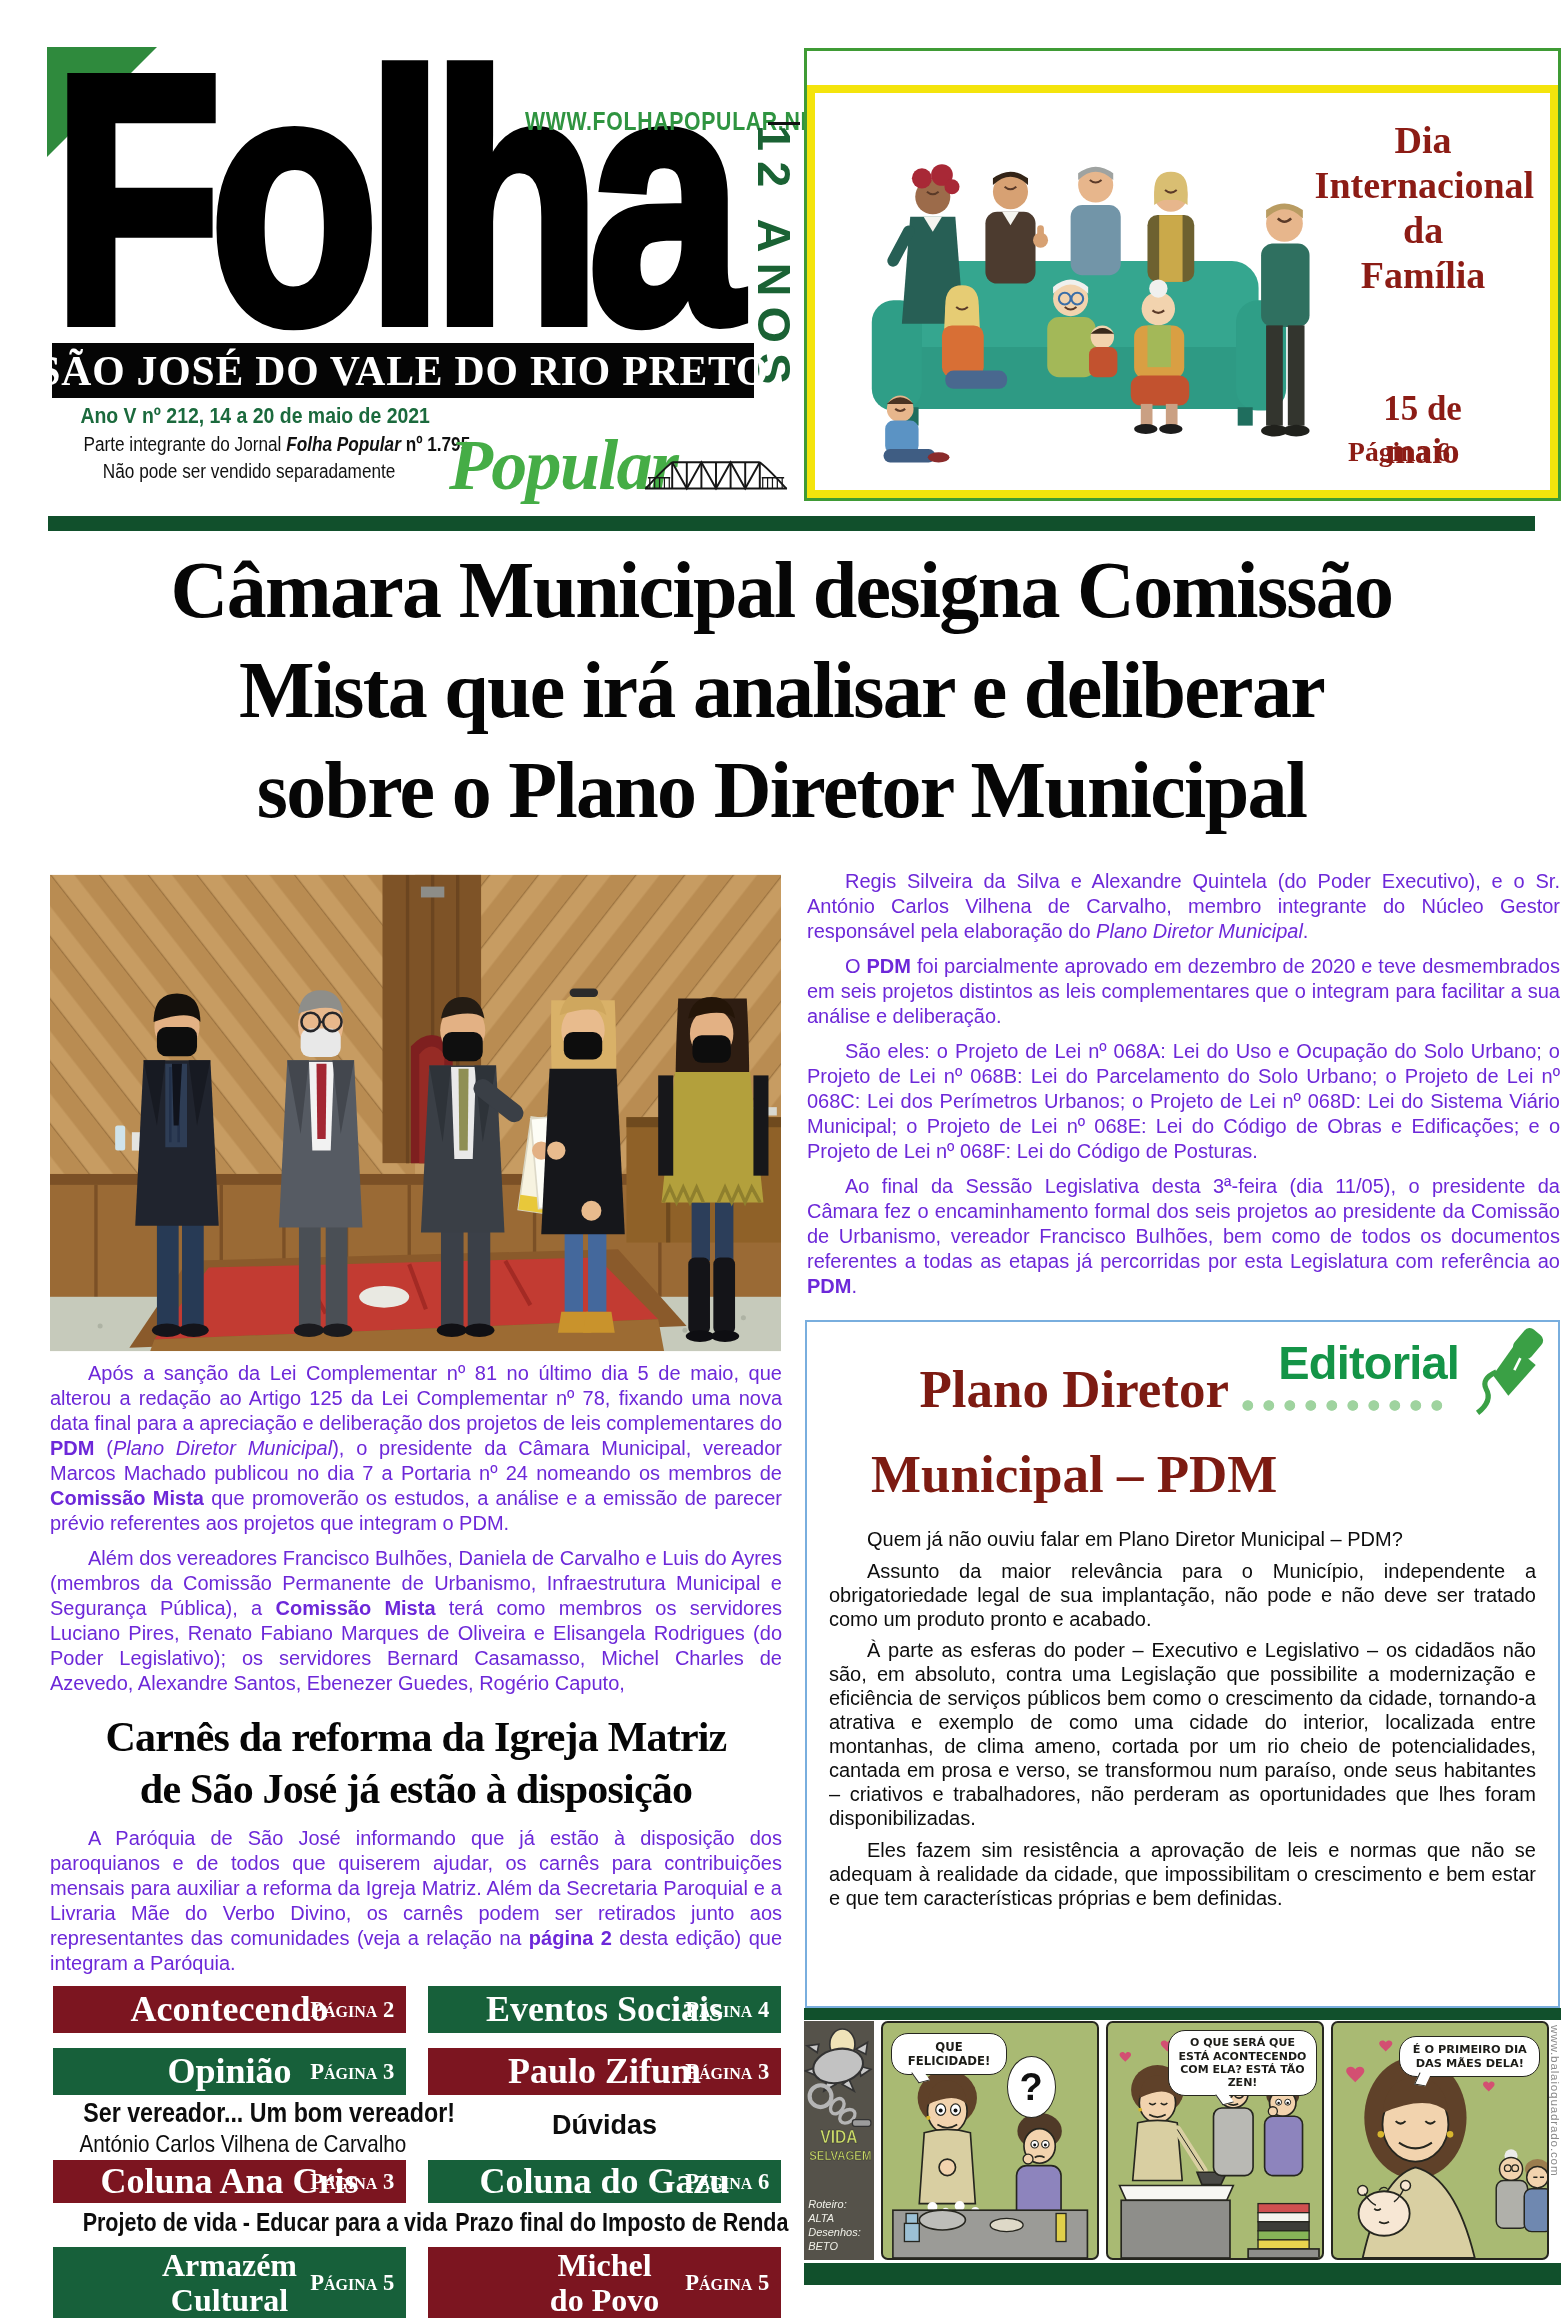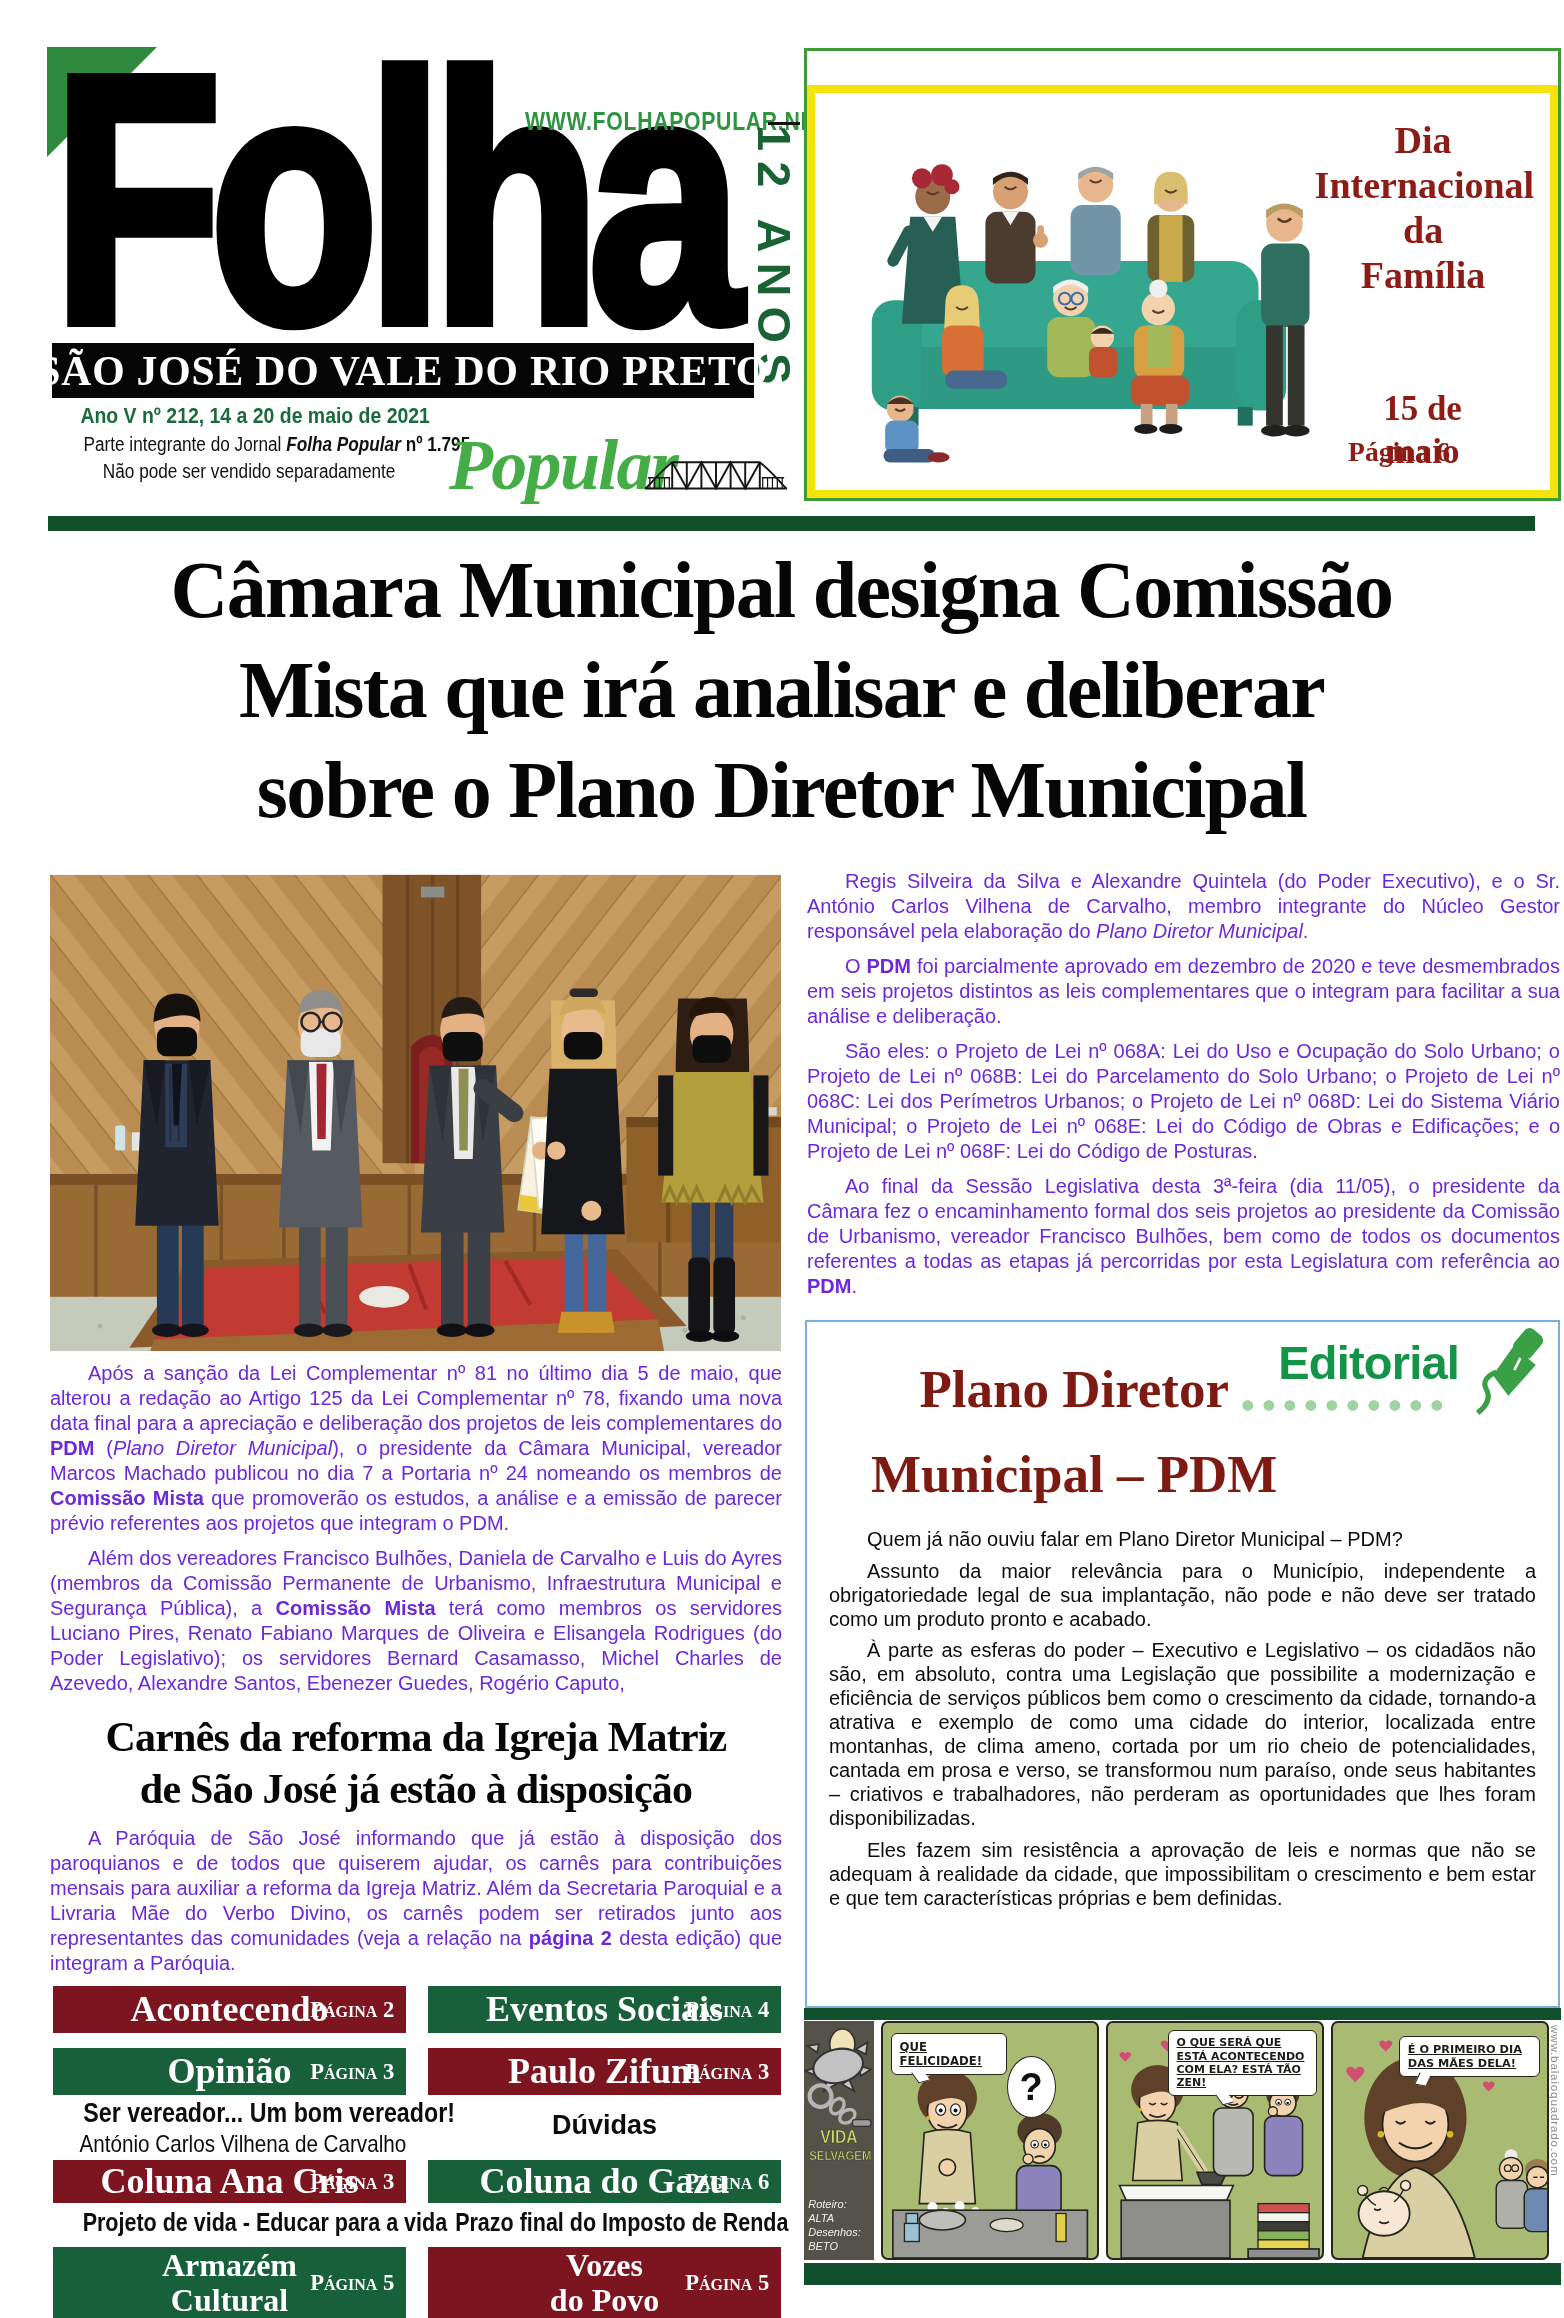--- a/index.html
+++ b/index.html
@@ -96,23 +96,23 @@
   .strip-title{width:70px;background:#55524a;position:relative;flex:none;}
   .strip-title .t1,.strip-title .t2{position:absolute;left:0;width:100%;text-align:center;
     font-weight:bold;color:#ccdc6a;-webkit-text-stroke:0.5px #33332c;transform:scaleX(.85);}
   .strip-title .t1{top:105px;font-size:18.4px;}
   .strip-title .t2{top:127px;font-size:13.4px;}
   .strip-credits{position:absolute;left:4.2px;bottom:6.7px;font-size:11px;line-height:14px;
     color:#f0f0e8;font-style:italic;}
   .panel{flex:1;background:#a9ba73;border:2.5px solid #26261f;border-radius:6.7px;
     position:relative;overflow:hidden;}
   .panel svg{position:absolute;inset:0;}
-  .bubble{position:absolute;background:#fff;border:1.7px solid #26261f;border-radius:6px;
-    padding:5.8px 7.5px;font-weight:bold;font-size:11.7px;line-height:1.2;
-    color:#1c1c18;font-family:"DejaVu Sans",sans-serif;text-decoration:underline;}
+  .bubble{position:absolute;background:#fff;border:1.7px solid #26261f;border-radius:17px;
+    padding:5.8px 7.5px;font-weight:bold;font-size:11.7px;line-height:1.2;text-align:center;
+    color:#1c1c18;font-family:"DejaVu Sans",sans-serif;}
   .bubble .tail{position:absolute;left:23.4px;bottom:-9.2px;width:10px;height:11.7px;background:#fff;
     border-left:1.7px solid #26261f;border-bottom:1.7px solid #26261f;transform:rotate(-35deg) skewY(20deg);}
   .qmark{position:absolute;left:124px;top:33px;width:47px;height:60px;background:#fff;
     border:1.7px solid #26261f;border-radius:50%;display:flex;align-items:center;
     justify-content:center;font-weight:bold;font-size:38px;color:#111;}
   .comic-site{left:1549px;top:2025px;height:234px;writing-mode:vertical-rl;
     font-size:11.7px;color:#8a8a8a;letter-spacing:0.8px;}
 </style>
 </head>
 <body>
@@ -476,21 +476,21 @@
     <span class="bn-page">Página 6</span>
   </div>
   <div class="abs sub-line sub-bold" style="left:53px;top:2208px;font-size:25px"><span class="fitw">Projeto de vida - Educar para a vida</span></div>
   <div class="abs sub-line sub-bold" style="left:428px;top:2208px;font-size:25px"><span class="fitw">Prazo final do Imposto de Renda</span></div>
   <div class="abs bn bn-green bn-tall" style="left:53px;top:2247px;height:72px">
     <span class="bn-label">Armazém
 Cultural</span>
     <span class="bn-page">Página 5</span>
   </div>
   <div class="abs bn bn-maroon bn-tall" style="left:428px;top:2247px;height:72px">
-    <span class="bn-label">Vozes
+    <span class="bn-label">Michel
 do Povo</span>
     <span class="bn-page">Página 5</span>
   </div>
 
   <div class="abs comic-bar" style="left:804px;top:2008px;width:757px;height:11.7px"></div>
 
   <div class="abs comic-row">
     <div class="strip-title">
       <svg width="70" height="104" viewBox="0 0 80 124" style="position:absolute;left:0;top:3.3px">
         <ellipse cx="44" cy="24" rx="15" ry="18" fill="#efe3b8" stroke="#333" stroke-width="2"></ellipse>

